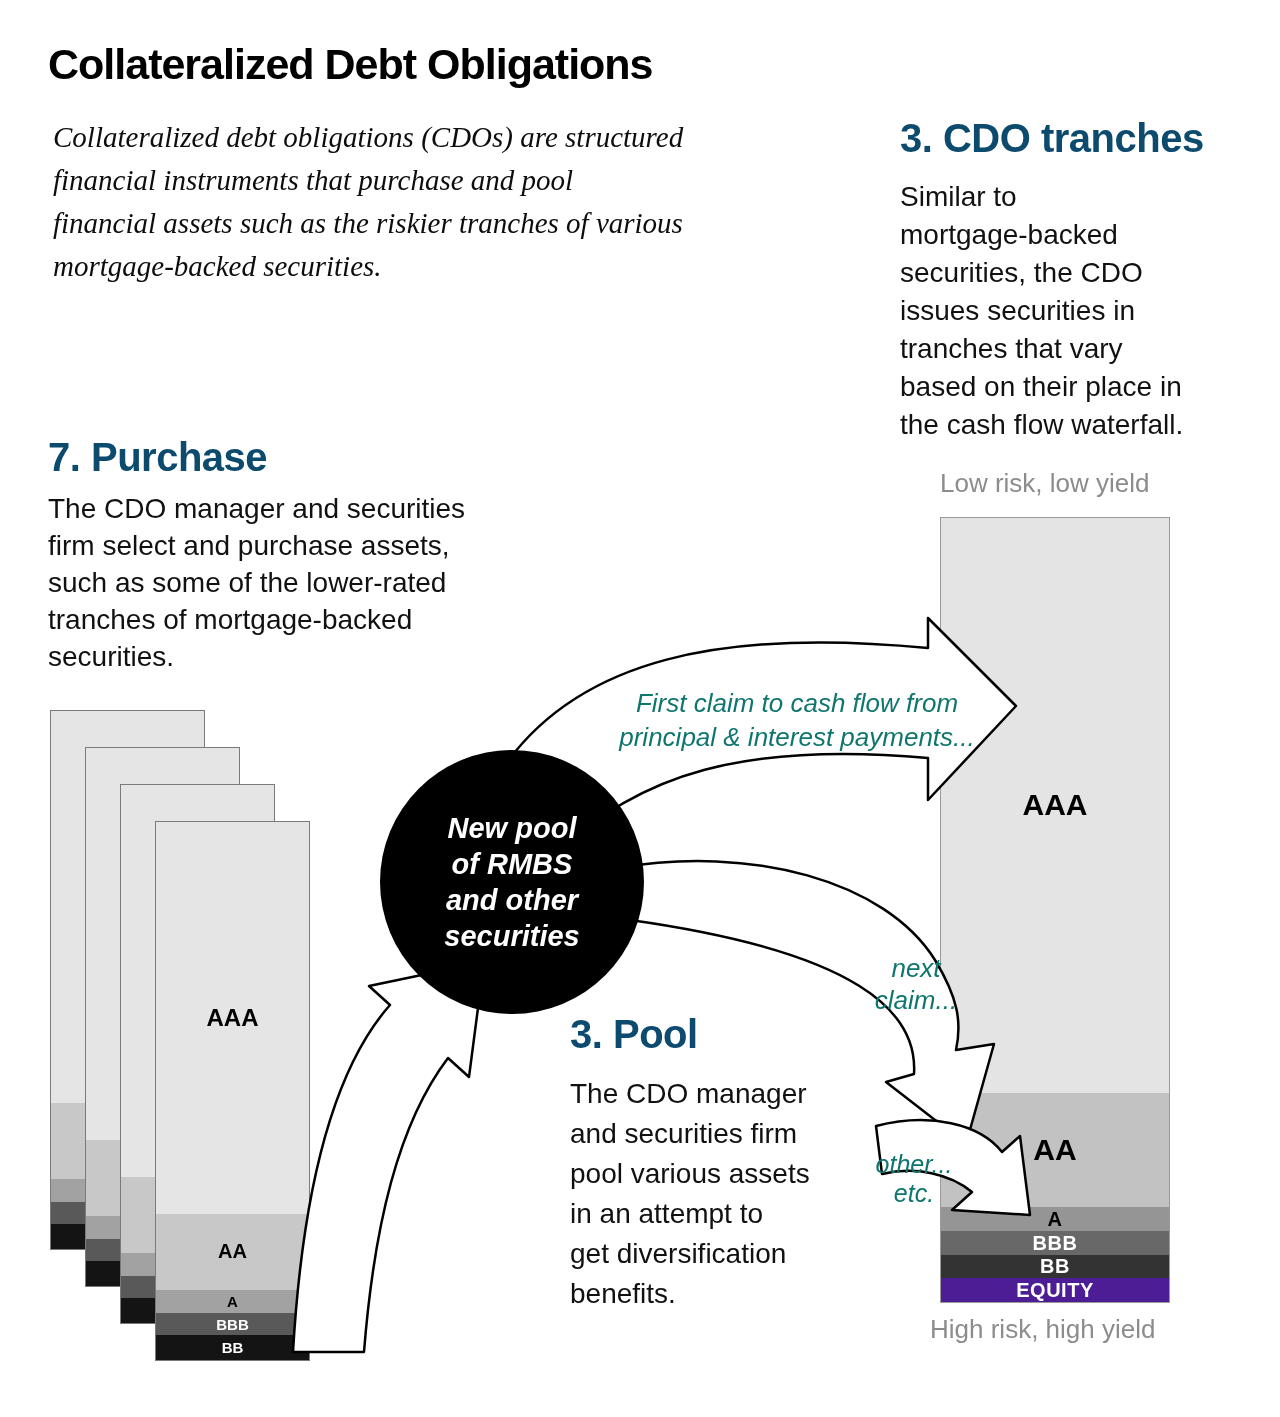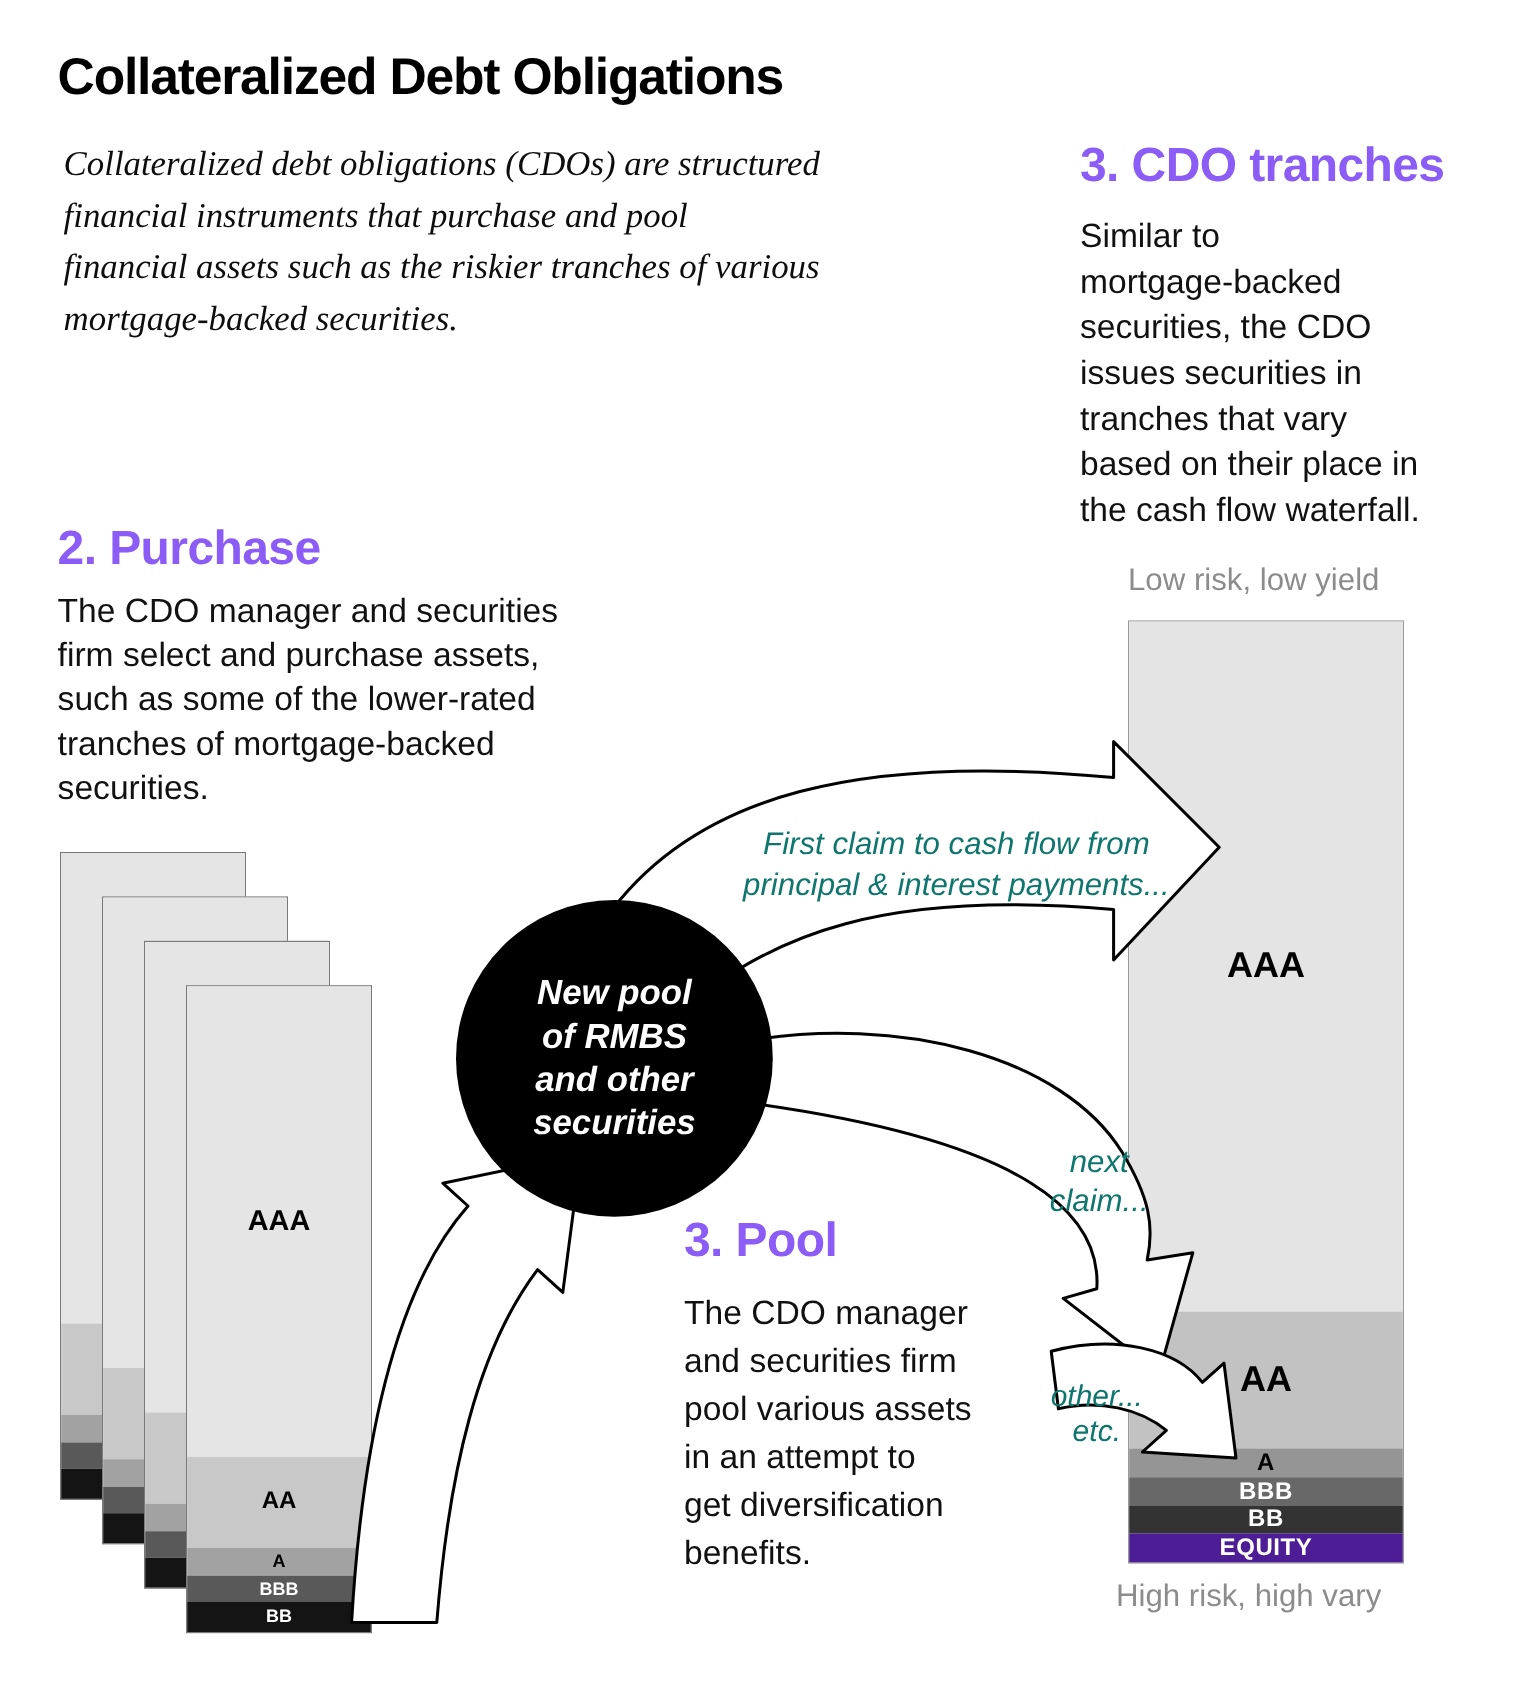--- a/index.html
+++ b/index.html
@@ -11,21 +11,21 @@
   .page-title {
     position:absolute; left:48px; top:40px;
     font-size:43px; font-weight:bold; letter-spacing:-1px; color:#000;
   }
   .intro {
     position:absolute; left:53px; top:116px; width:830px;
     font-family:"Liberation Serif", serif; font-style:italic;
     font-size:29px; line-height:43px; color:#0d0d0d; white-space:pre-line;
   }
   .h2 {
-    position:absolute; font-size:40px; font-weight:bold; letter-spacing:-0.5px; color:#8b5cf6;
+    position:absolute; font-size:40px; font-weight:bold; letter-spacing:-0.5px; color:#0c4a6e;
   }
   .h-purchase { left:48px; top:435px; }
   .h-pool     { left:570px; top:1012px; }
   .h-tranches { left:900px; top:116px; }
   .body-text {
     position:absolute; font-size:28px; line-height:37px; color:#111; white-space:pre-line;
   }
   .b-purchase { left:48px; top:490px; width:530px; }
   .b-pool     { left:570px; top:1074px; width:310px; line-height:40px; }
   .b-tranches { left:900px; top:178px; width:345px; line-height:38px; }
@@ -82,21 +82,21 @@
 <body>
 
 <div class="canvas">
 
   <h1 class="page-title">Collateralized Debt Obligations</h1>
   <p class="intro">Collateralized debt obligations (CDOs) are structured
 financial instruments that purchase and pool
 financial assets such as the riskier tranches of various
 mortgage-backed securities.</p>
 
-  <h2 class="h2 h-purchase">2. Purchase</h2>
+  <h2 class="h2 h-purchase">7. Purchase</h2>
   <p class="body-text b-purchase">The CDO manager and securities
 firm select and purchase assets,
 such as some of the lower-rated
 tranches of mortgage-backed
 securities.</p>
 
   <h2 class="h2 h-pool">3. Pool</h2>
   <p class="body-text b-pool">The CDO manager
 and securities firm
 pool various assets
@@ -107,21 +107,21 @@
   <h2 class="h2 h-tranches">3. CDO tranches</h2>
   <p class="body-text b-tranches">Similar to
 mortgage-backed
 securities, the CDO
 issues securities in
 tranches that vary
 based on their place in
 the cash flow waterfall.</p>
 
   <div class="risk-label risk-low">Low risk, low yield</div>
-  <div class="risk-label risk-high">High risk, high vary</div>
+  <div class="risk-label risk-high">High risk, high yield</div>
 
   <div class="rmbs-card card1">
       <div class="tranche" style="height: 72.8%; background: rgb(229, 229, 229); color: rgb(0, 0, 0);">
         <span class="tranche-label">AAA</span>
       </div>
       <div class="tranche" style="height: 14.2%; background: rgb(200, 200, 200); color: rgb(0, 0, 0);">
         <span class="tranche-label">AA</span>
       </div>
       <div class="tranche" style="height: 4.3%; background: rgb(162, 162, 162); color: rgb(0, 0, 0);">
         <span class="tranche-label">A</span>

